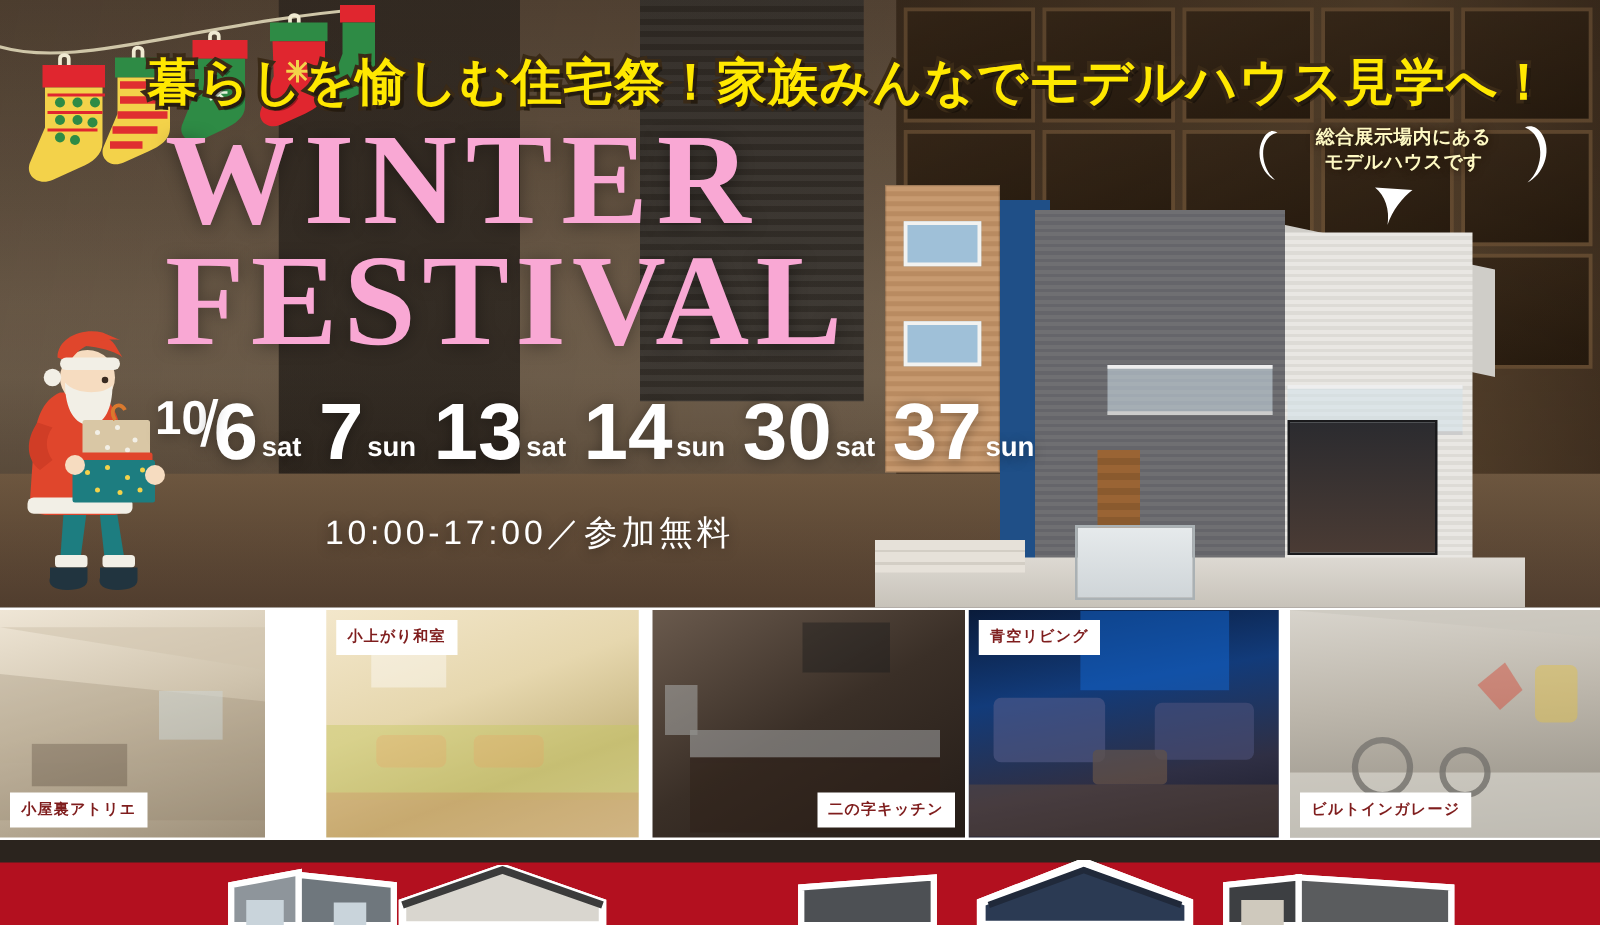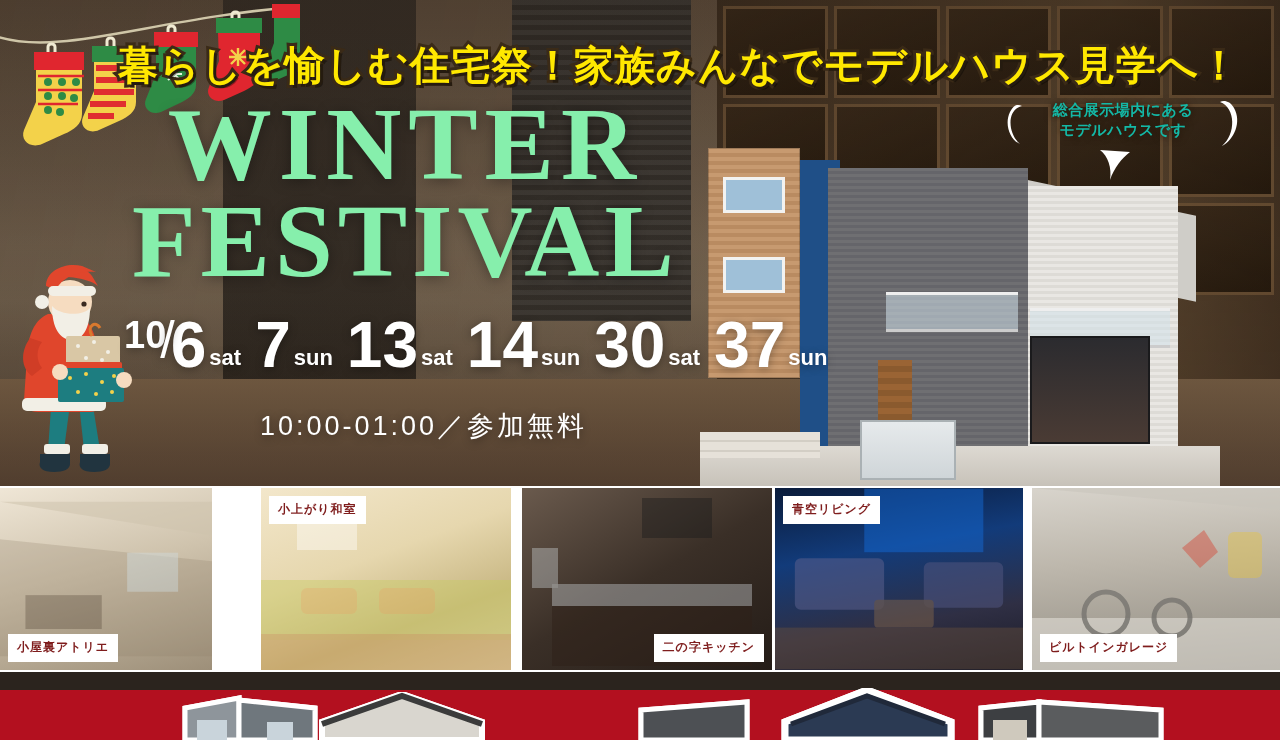--- a/index.html
+++ b/index.html
@@ -78,45 +78,44 @@
   .mh-base    { position:absolute; left:0; bottom:0; width:100%; height:40px;
                 background: linear-gradient(180deg,#ddd9d2,#c7c2b9); }
   .mh-steps   { position:absolute; left:0; bottom:28px; width:120px; height:26px;
                 background: repeating-linear-gradient(180deg,#e6e1d9 0 8px,#d3cec5 8px 10px); }
   .mh-panel   { position:absolute; left:160px; bottom:6px; width:96px; height:60px;
                 background: linear-gradient(180deg,#e6eaec,#cfd5d8); border:2px solid #aab1b4; }
 
   
   .bubble {
     position:absolute; left:1018px; top:100px; width:210px; text-align:center;
-    color:#14b8a6; font-weight:bold; font-size:15px; line-height:1.35;
+    color:#fef9c3; font-weight:bold; font-size:15px; line-height:1.35;
     text-shadow: 0 0 4px rgba(40,25,12,.9), 0 0 8px rgba(40,25,12,.7);
     letter-spacing:.5px;
   }
   .bubble svg { position:absolute; left:-14px; top:-6px; width:238px; height:86px; }
   .bubble-text { position:relative; z-index:2; }
 
   
   .headline {
     position:absolute; left:118px; top:38px; width:1060px;
     font-size:40px; font-weight:bold; color:#ffe800; letter-spacing:1px;
     white-space:nowrap;
     -webkit-text-stroke: 6px #3a2a17;
     paint-order: stroke fill;
     text-shadow: 3px 3px 0 rgba(0,0,0,.35);
   }
 
   
   .wf {
-    position:absolute; left:132px; top:96px; color:#86efac;
+    position:absolute; left:132px; top:96px; color:#f9a8d4;
     font-family: "Liberation Serif", "DejaVu Serif", serif;
     font-weight:bold; font-size:104px; line-height:.93;
     letter-spacing: 7px;
     text-shadow: 0 2px 14px rgba(0,0,0,.35);
-    text-align: center;
   }
   .wf .l2 { letter-spacing:5px; }
 
   
   .dates {
     position:absolute; left:124px; top:318px; color:#fff;
     display:flex; align-items:flex-end; white-space:nowrap;
     text-shadow: 0 2px 10px rgba(0,0,0,.35);
   }
   .dates .m { font-size:38px; font-weight:bold; line-height:1; position:relative; top:-18px; }
@@ -358,21 +357,21 @@
       <span class="d-item">
         <span class="d-num">30</span>
         <span class="d-dow">sat</span>
       </span>
       <span class="d-item">
         <span class="d-num">37</span>
         <span class="d-dow">sun</span>
       </span>
     </div>
 
-    <div class="timeline">10:00-01:00／参加無料</div>
+    <div class="timeline">10:00-17:00／参加無料</div>
 
     <div class="bubble">
       <svg viewBox="0 0 238 86" aria-hidden="true">
         <path d="M18 12 C2 16, 4 40, 16 50 C6 46, 0 30, 6 18 C10 10, 14 10, 18 12 Z" fill="#fff"></path>
         <path d="M216 8 C232 14, 232 40, 218 52 C230 46, 238 28, 230 14 C226 7, 220 6, 216 8 Z" fill="#fff"></path>
         <path d="M96 56 C104 62, 108 74, 106 86 C110 74, 118 64, 126 58 Z" fill="#fff"></path>
       </svg>
       <div class="bubble-text">
         <div>総合展示場内にある</div>
         <div>モデルハウスです</div>

